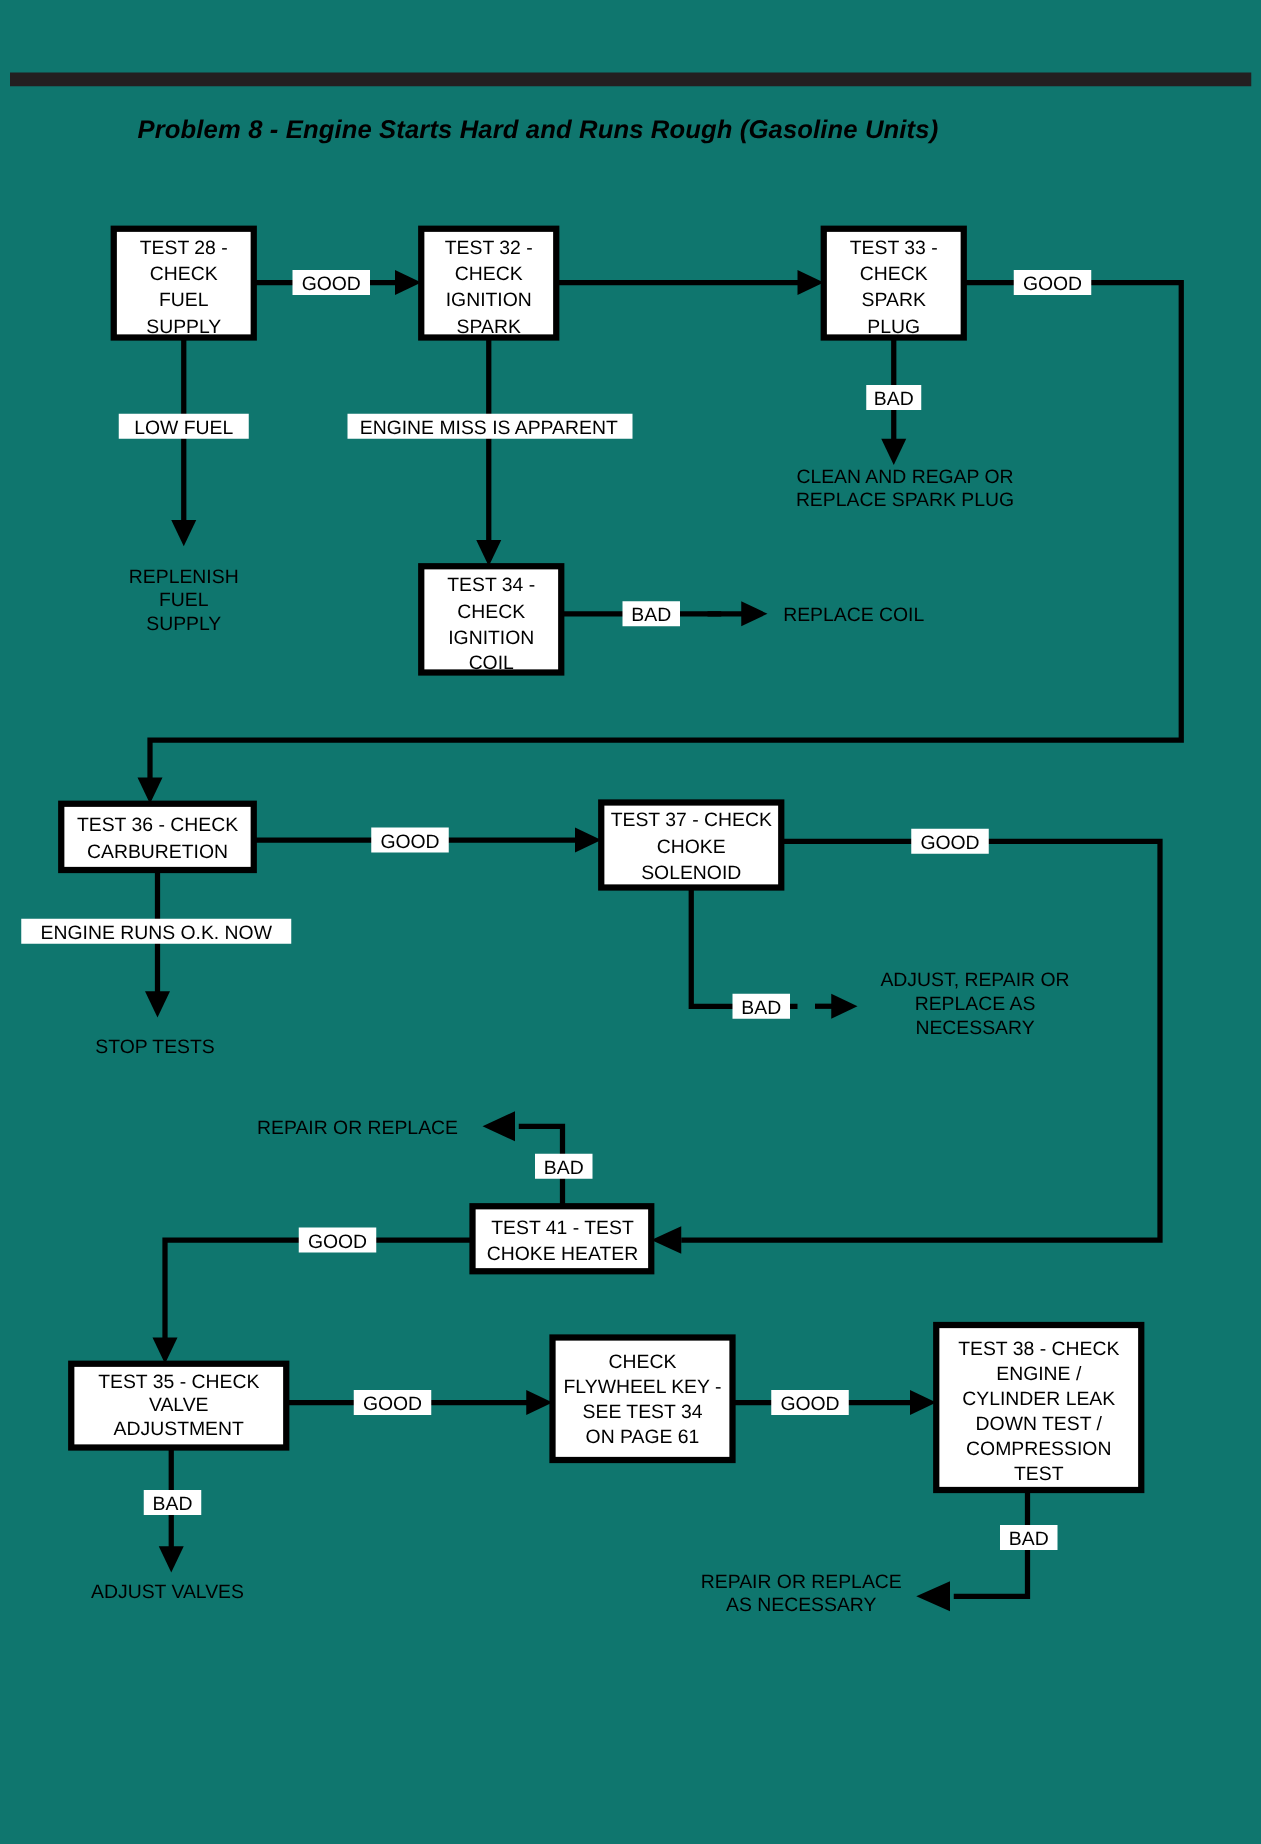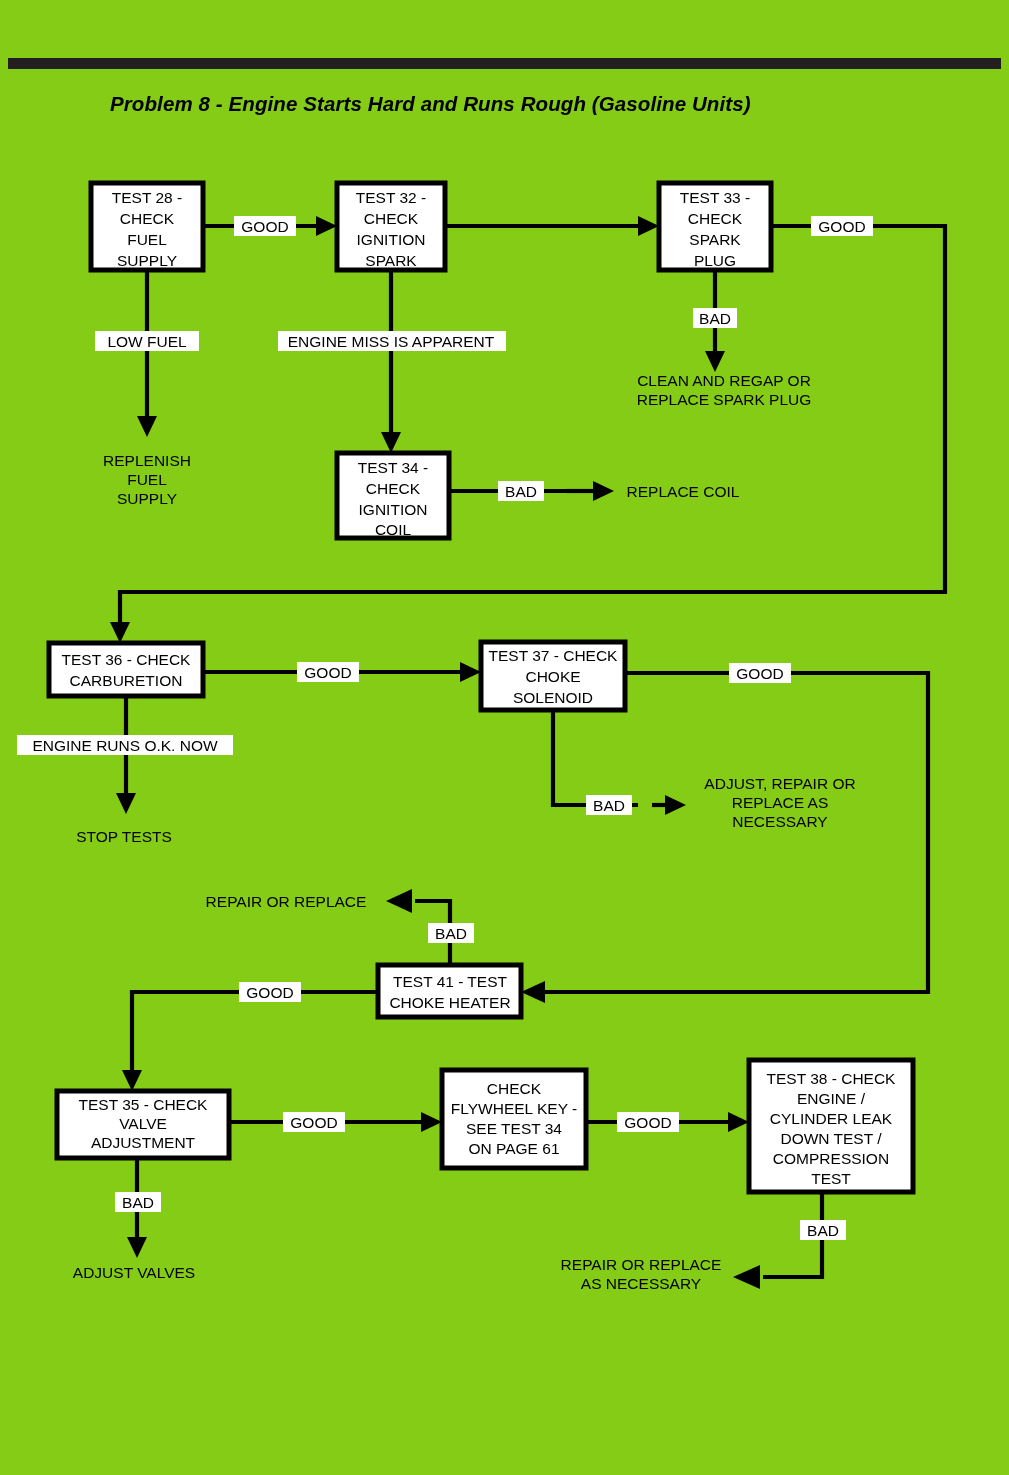--- a/index.html
+++ b/index.html
@@ -7,21 +7,21 @@
     padding: 0;
     background: #ffffff;
   }
   body {
     font-family: "Liberation Sans", sans-serif;
   }
   #page {
     position: relative;
     width: 1009px;
     height: 1475px;
-    background: #84cc16;
+    background: #0f766e;
     overflow: hidden;
   }
   .top-rule {
     position: absolute;
     left: 8px;
     top: 58px;
     width: 993px;
     height: 11px;
     background: #231f20;
   }

